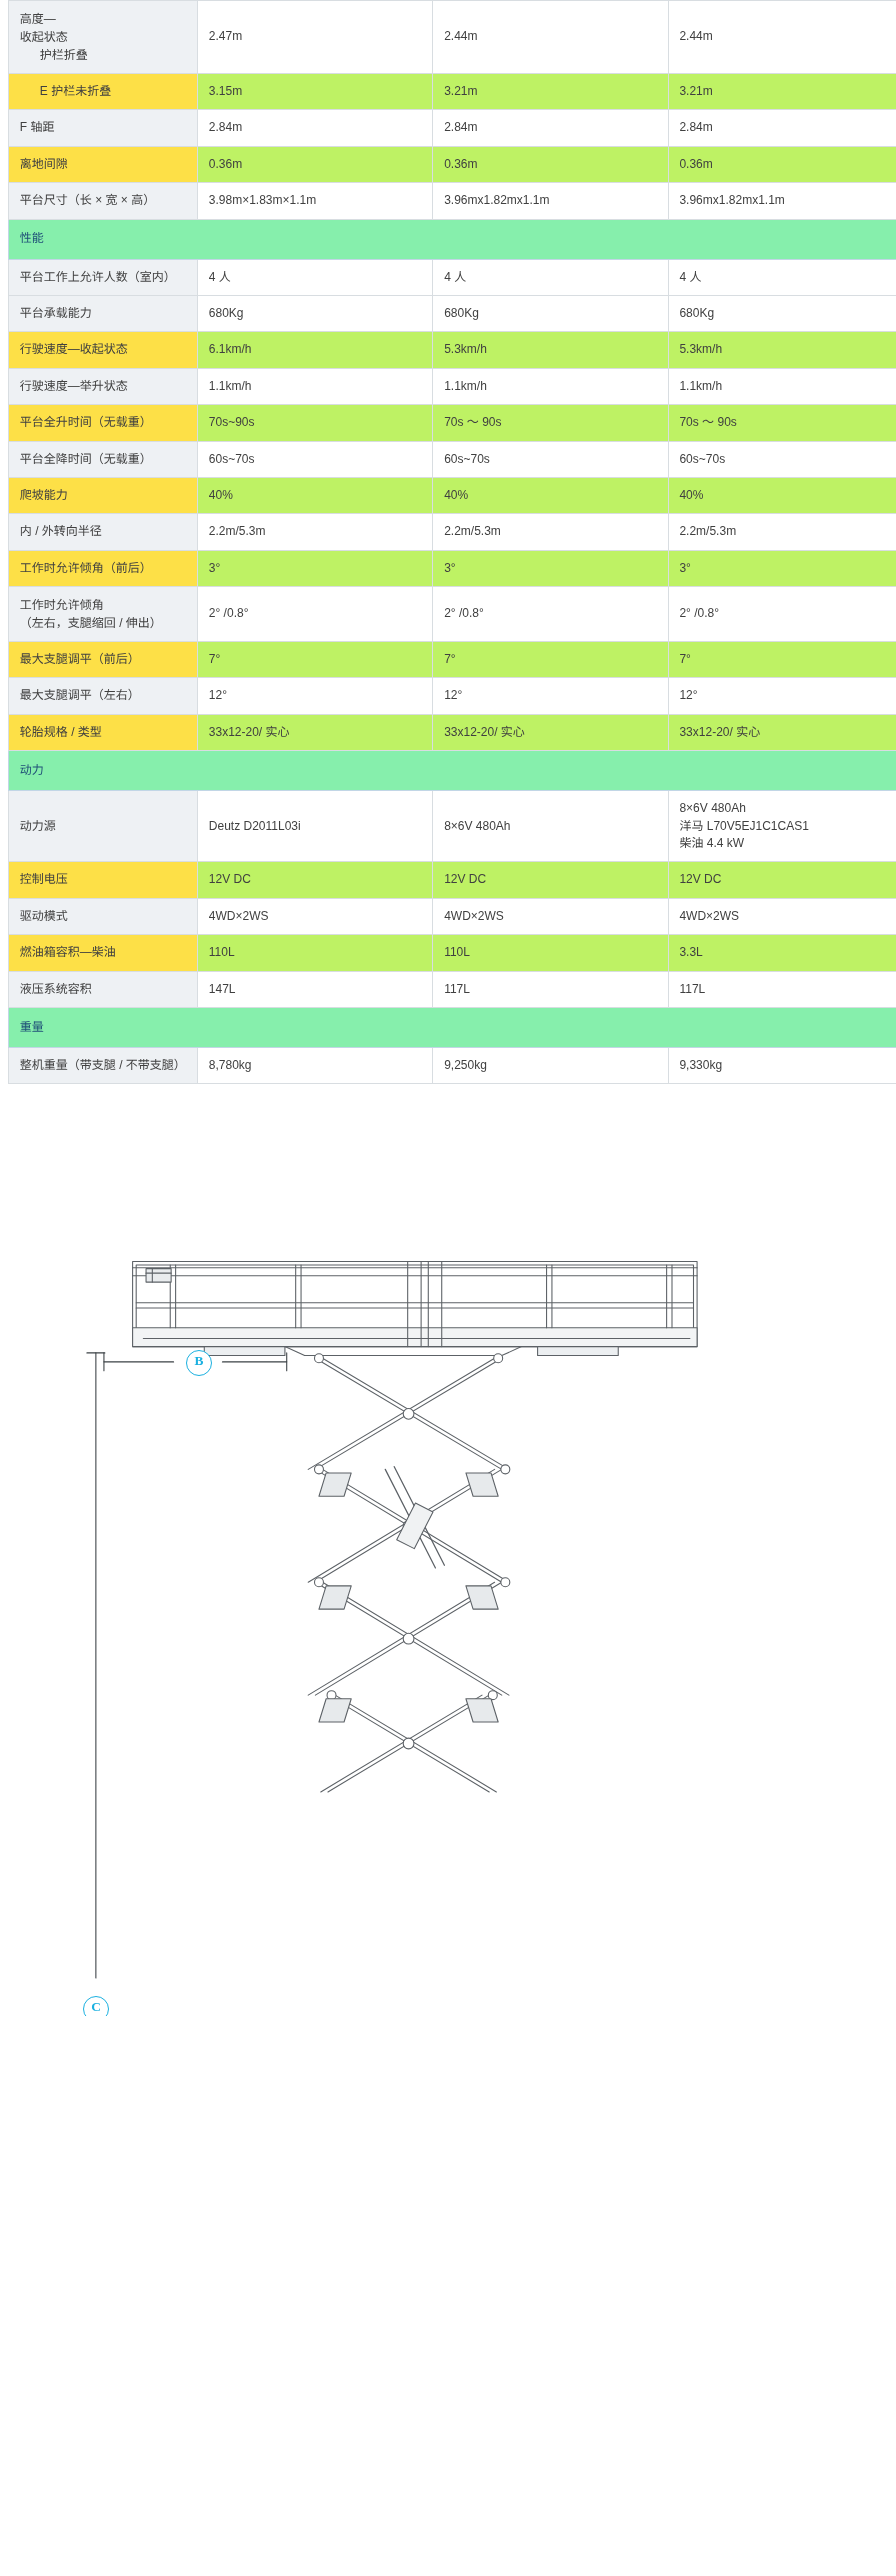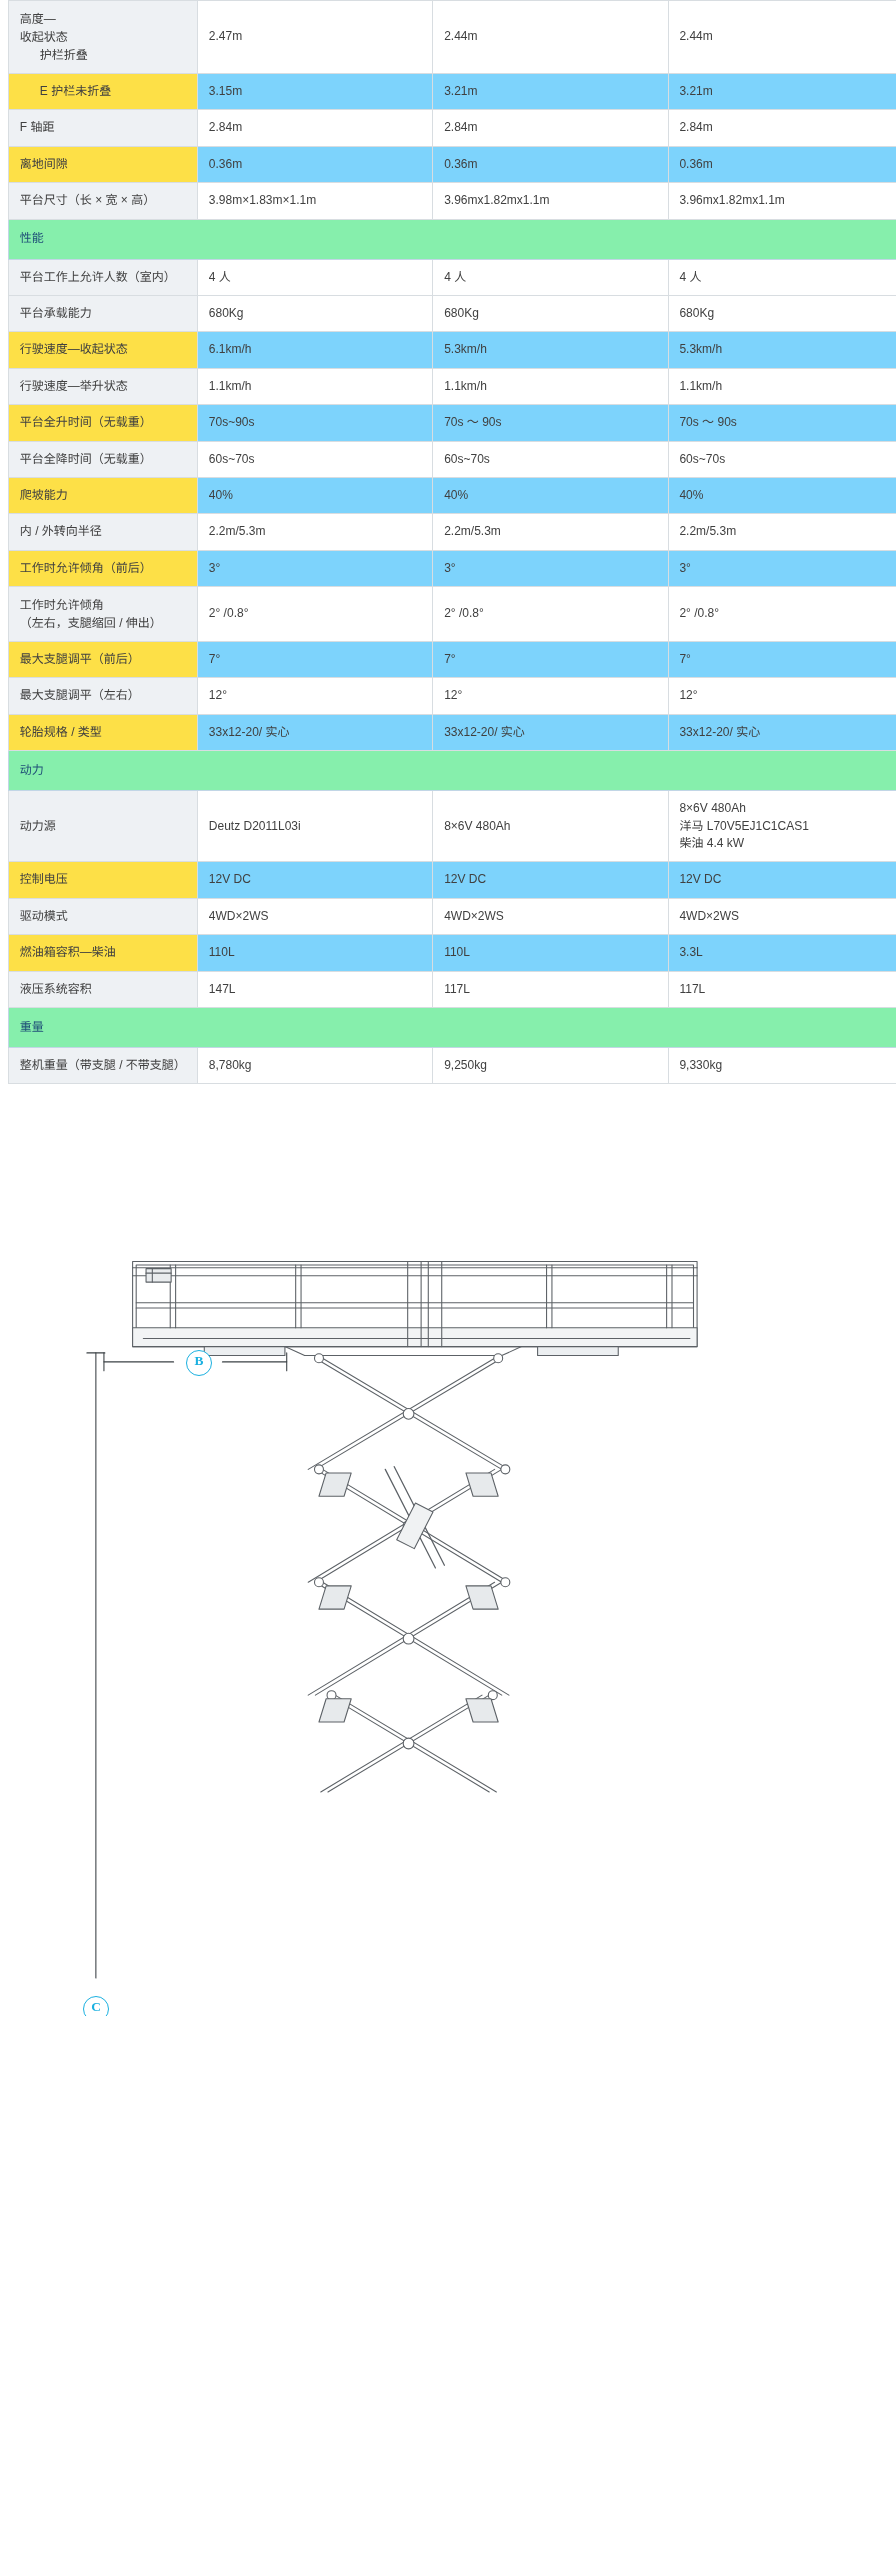--- a/index.html
+++ b/index.html
@@ -35,21 +35,21 @@
   td.label {
     width: 157px;
     background: #eef1f4;
     color: #3a3a3a;
   }
   td.val {
     width: 201px;
     background: #ffffff;
   }
   tr.alt td.label { background: #fde047; }
-  tr.alt td.val { background: #7dd3fc; }
+  tr.alt td.val { background: #bef264; }
   tr.section td {
     background: #86efac;
     color: #1f4f77;
     font-size: 12px;
     padding: 10.8px 10.8px;
     border: 0.9px solid #c2d6e6;
   }
   td.label .sub {
     display: block;
   }

